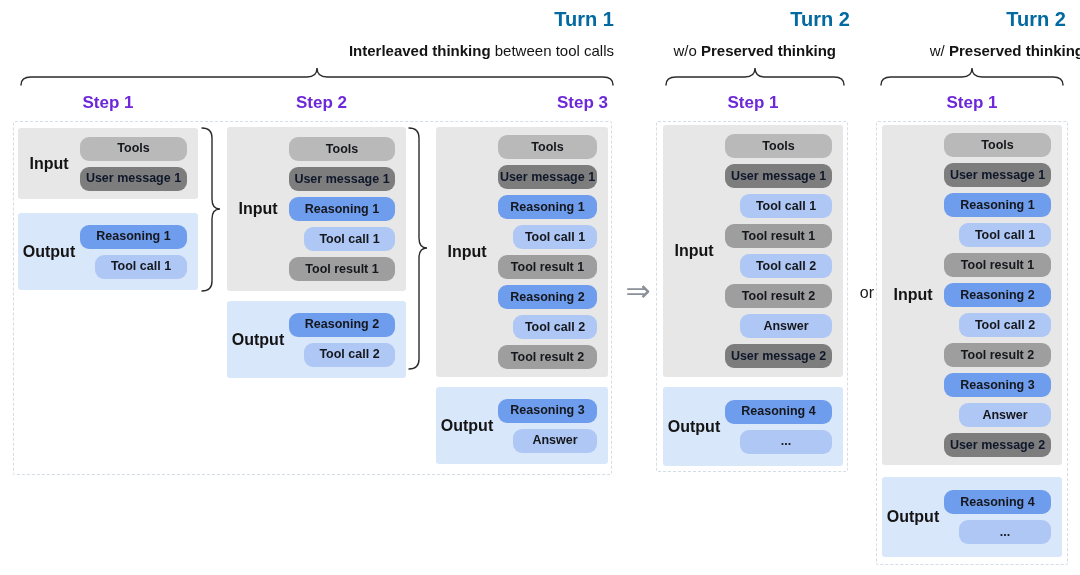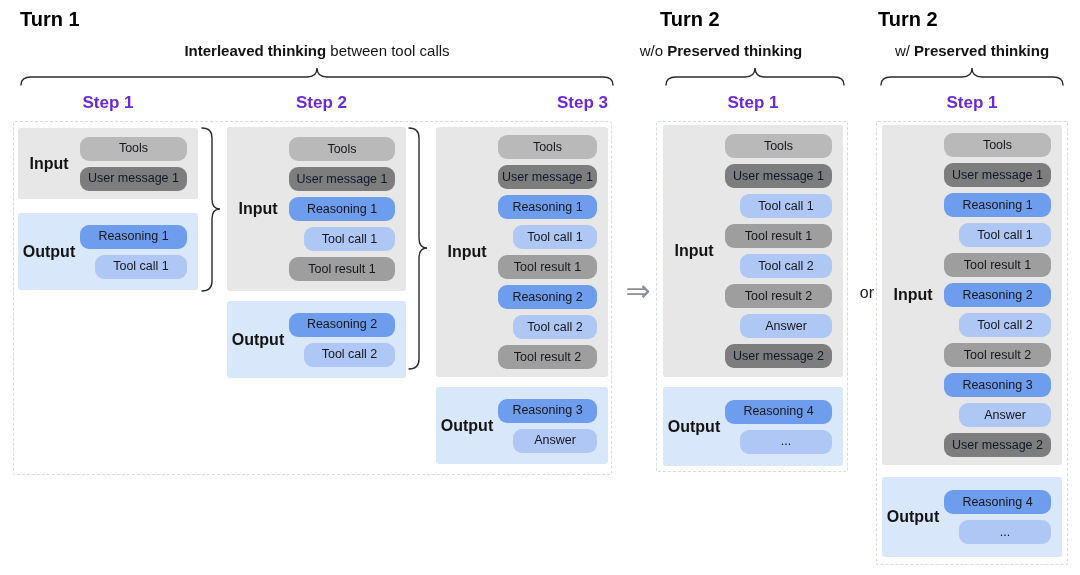--- a/index.html
+++ b/index.html
@@ -1,29 +1,29 @@
 <!DOCTYPE html>
 <html><head>
 <meta charset="utf-8">
 <style>
   html,body{margin:0;padding:0;background:#fff;}
   .canvas{
     position:relative;width:1080px;height:575px;background:#ffffff;overflow:hidden;
     font-family:"Liberation Sans", sans-serif;color:#111;
   }
-  .turntitle{position:absolute;text-align:left;font-weight:bold;font-size:20px;color:#000000;line-height:1.1;}
-  .subtitle{position:absolute;text-align:center;font-size:15px;color:#141414;line-height:1.2;white-space:nowrap;}
+  .turntitle{position:absolute;text-align:right;font-weight:bold;font-size:20px;color:#0369a1;line-height:1.1;}
+  .subtitle{position:absolute;text-align:right;font-size:15px;color:#141414;line-height:1.2;white-space:nowrap;}
   .subtitle .bold-part{font-weight:bold;}
   .steplabel{position:absolute;text-align:center;font-weight:bold;font-size:17px;color:#6d28d9;}
   .turnbox{position:absolute;border:1.5px dashed var(--border-dash,#d6dde6);border-radius:2px;box-sizing:border-box;}
   .section{position:absolute;display:flex;align-items:center;border-radius:3px;box-sizing:border-box;}
   .input-sec{background:var(--input-bg,#e7e7e7);}
   .output-sec{background:var(--output-bg,#d9e7fb);}
   .sec-label{flex:0 0 62px;text-align:center;font-weight:bold;font-size:16px;color:#141414;}
-  .stack{flex:1;display:flex;flex-direction:column;gap:6px;margin-right:11px;}
+  .stack{flex:1;display:flex;flex-direction:column;gap:6px;margin-right:11px;font-weight:bold;}
   .pill{height:24px;border-radius:9px;display:flex;align-items:center;justify-content:center;
         font-size:12.5px;color:#15171c;line-height:1;}
   .p-tools{background:var(--pill-tools,#b9b9b9);}
   .p-user{background:var(--pill-user,#7d7d7d);color:#0f172a;}
   .p-reason{background:var(--pill-reasoning,#6d9ceb);}
   .p-lblue{background:var(--pill-toolcall,#aec7f4);margin-left:15px;}
   .p-result{background:var(--pill-result,#9e9e9e);}
   .brace{position:absolute;}
   .brace svg{display:block;}
   .arrow{position:absolute;font-size:30px;color:#8a8f98;text-align:center;line-height:1;}

